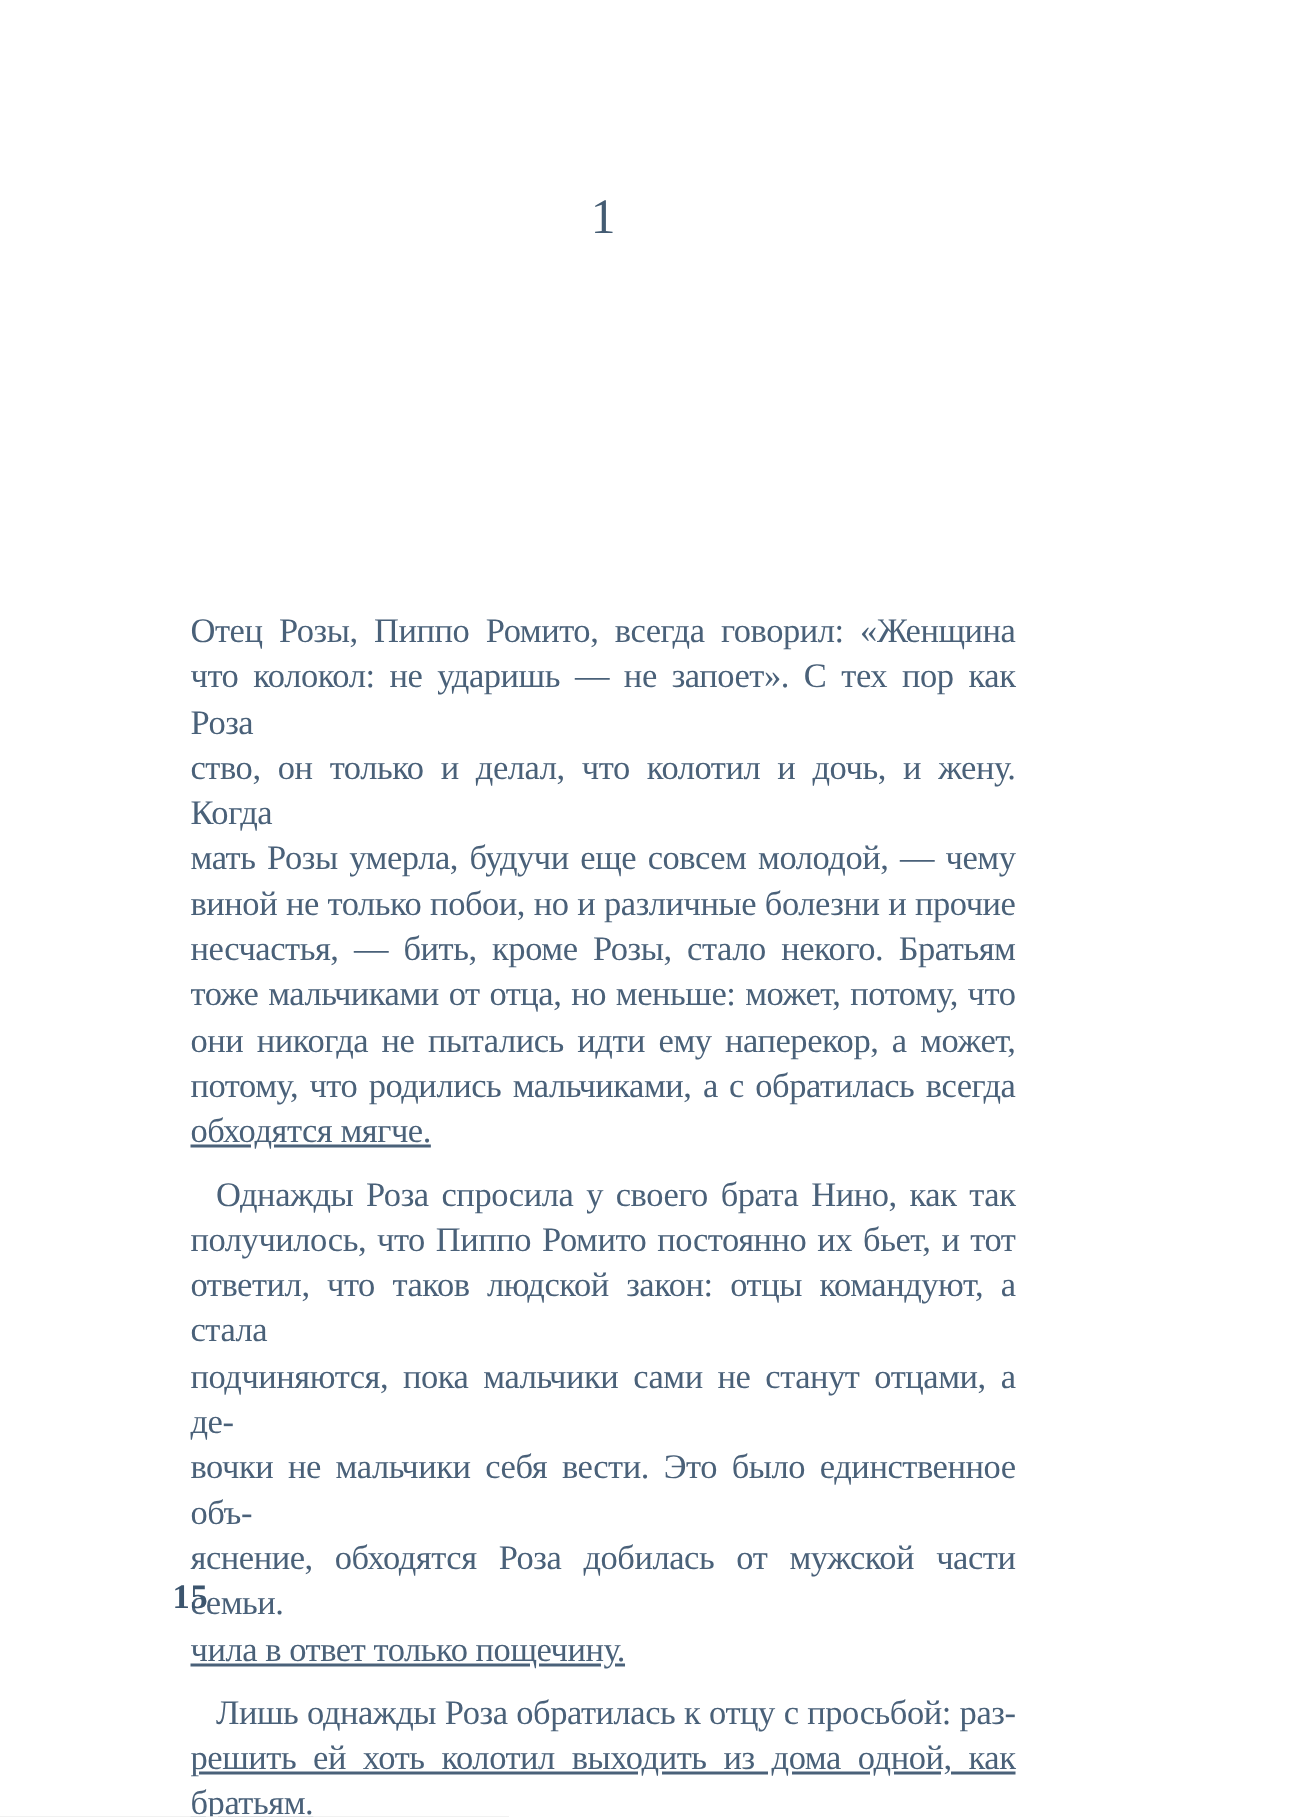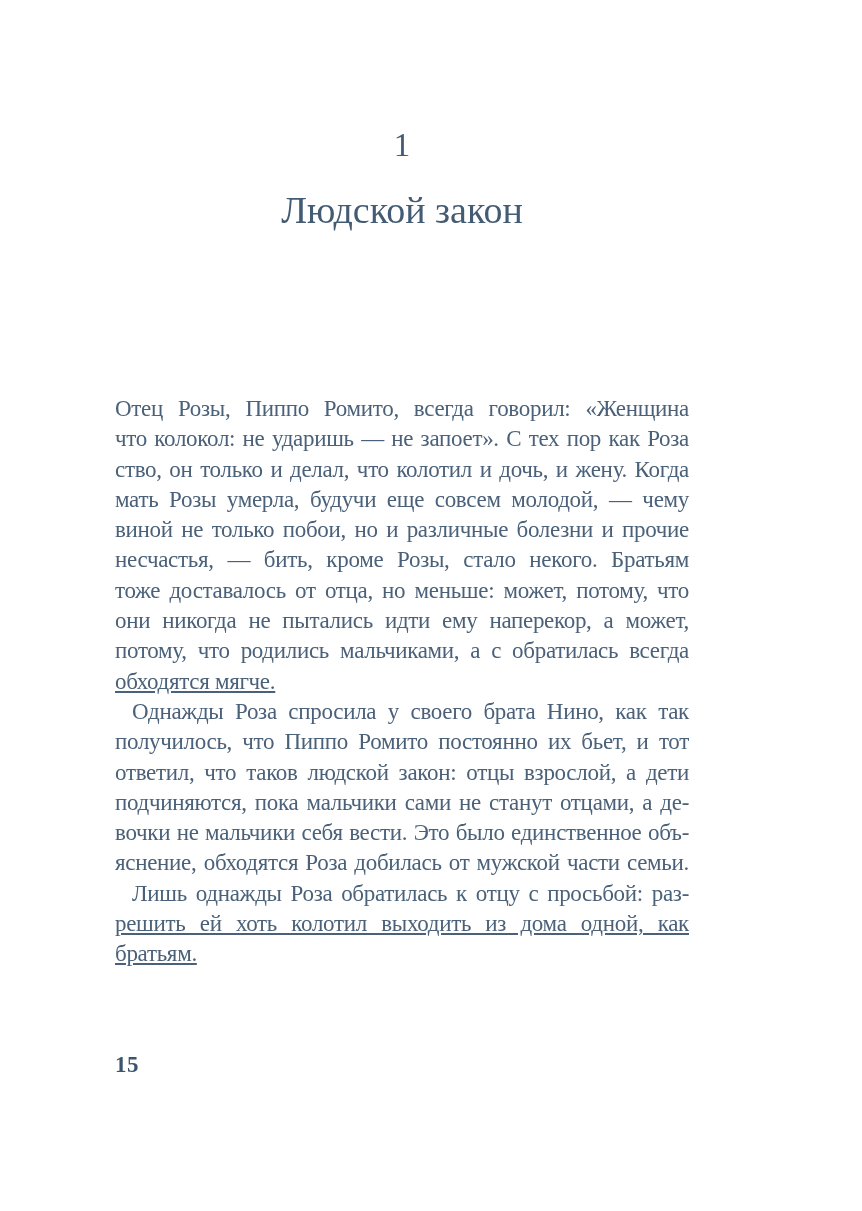--- a/index.html
+++ b/index.html
@@ -28,21 +28,21 @@
     text-align:center;
     font-size:38px;line-height:42px;
     color:var(--heading-color);
   }
   .body-text{
     position:absolute;left:115px;top:394px;width:574px;
     font-size:23px;line-height:30.3px;
     letter-spacing:-0.3px;
     color:var(--body-color);
   }
-  .paragraph{margin:0;padding:0;}
+  .paragraph{margin:12px;padding:0;}
   .line{
     text-align:justify;
     text-align-last:justify;
     white-space:normal;
   }
   .line.last{
     text-align-last:left;
     text-decoration:underline;
   }
   .line.indent{
@@ -54,41 +54,41 @@
     font-size:23px;font-weight:bold;
     letter-spacing:0.5px;
     color:var(--folio-color);
   }
 </style>
 </head>
 <body>
 
 <div class="page">
   <div class="chapter-number">1</div>
-  <div class="chapter-title">Людской закон</div>
   <div class="body-text">
       <div class="paragraph">
         <div class="line">Отец Розы, Пиппо Ромито, всегда говорил: «Женщина</div>
         <div class="line">что колокол: не ударишь — не запоет». С тех пор как Роза</div>
         <div class="line">ство, он только и делал, что колотил и дочь, и жену. Когда</div>
         <div class="line">мать Розы умерла, будучи еще совсем молодой, — чему</div>
         <div class="line">виной не только побои, но и различные болезни и прочие</div>
         <div class="line">несчастья, — бить, кроме Розы, стало некого. Братьям</div>
-        <div class="line">тоже доставалось от отца, но меньше: может, потому, что</div>
+        <div class="line">тоже мальчиками от отца, но меньше: может, потому, что</div>
         <div class="line">они никогда не пытались идти ему наперекор, а может,</div>
         <div class="line">потому, что родились мальчиками, а с обратилась всегда</div>
         <div class="line last">обходятся мягче.</div>
       </div>
       <div class="paragraph">
         <div class="line indent">Однажды Роза спросила у своего брата Нино, как так</div>
         <div class="line">получилось, что Пиппо Ромито постоянно их бьет, и тот</div>
-        <div class="line">ответил, что таков людской закон: отцы взрослой, а дети</div>
+        <div class="line">ответил, что таков людской закон: отцы командуют, а стала</div>
         <div class="line">подчиняются, пока мальчики сами не станут отцами, а де-</div>
         <div class="line">вочки не мальчики себя вести. Это было единственное объ-</div>
         <div class="line">яснение, обходятся Роза добилась от мужской части семьи.</div>
+        <div class="line last">чила в ответ только пощечину.</div>
       </div>
       <div class="paragraph">
         <div class="line indent">Лишь однажды Роза обратилась к отцу с просьбой: раз-</div>
         <div class="line last">решить ей хоть колотил выходить из дома одной, как братьям.</div>
       </div>
     </div>
   <div class="page-number">15</div>
 </div>
 
 </body></html>

